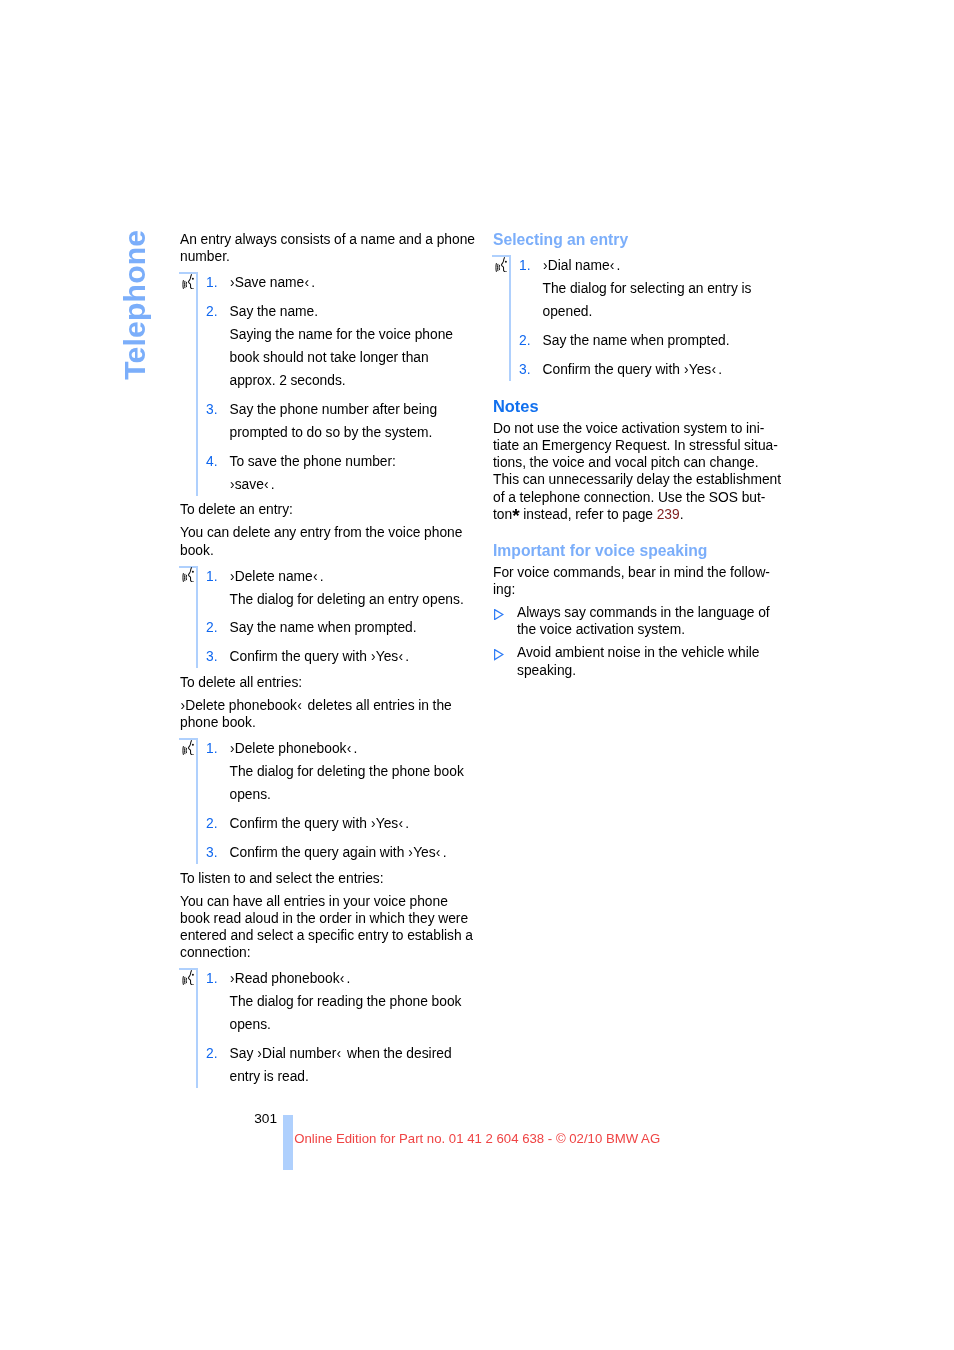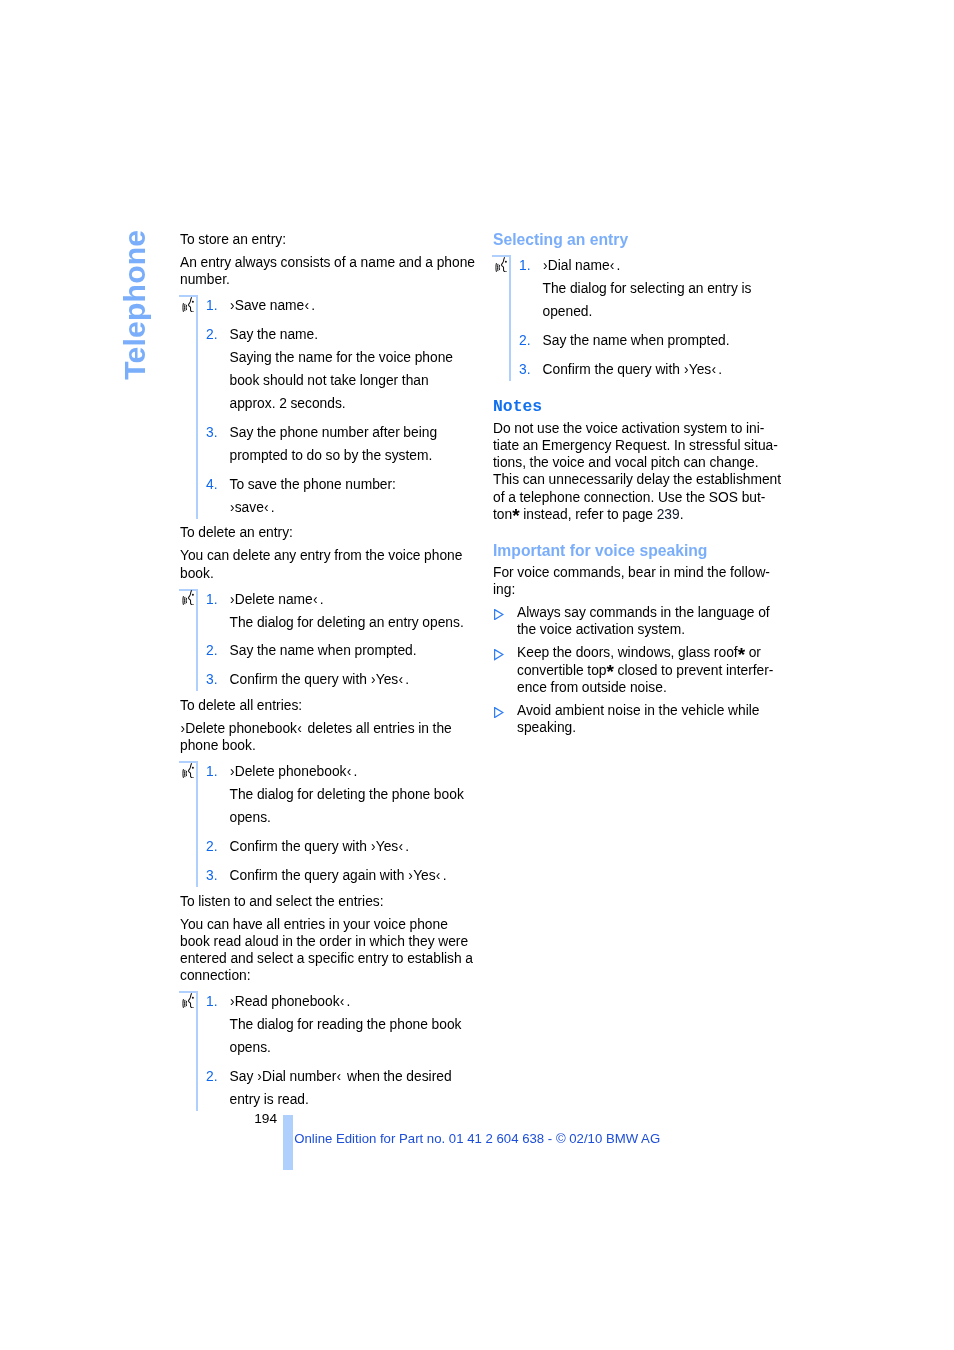--- a/index.html
+++ b/index.html
@@ -30,21 +30,20 @@
   .col-left{left:180px;width:320px;}
   .col-right{left:493px;width:320px;}
 
   
   .h-major{
     color:#1170EE;
     font-size:16.4px;
     font-weight:bold;
     line-height:17.2px;
     margin:0 0 4.6px 0;
-    font-family:Liberation Mono, monospace;
   }
   .h-minor{
     color:#7BAEFA;
     font-size:15.7px;
     font-weight:bold;
     line-height:17.2px;
     margin:0 0 4.6px 0;
   }
   p.body{
     color:#000000;
@@ -116,21 +115,21 @@
     margin-bottom:5.8px;
   }
   ul.tri > li:last-child{margin-bottom:0;}
   ul.tri > li .tri-mark{
     position:absolute;
     left:0.85px; top:5.0px;
     width:10px;height:11.2px;
     line-height:0;
   }
 
-  .lnk{color:#0f172a;}
+  .lnk{color:#7f1d1d;}
   .gl-o{margin:0 0.2px 0 0.4px;}
   .gl-c{margin:0 2.2px 0 0.2px;}
   .ast{font-weight:bold;font-size:19px;line-height:0;position:relative;top:3.5px;}
 
   
   .pagenum{
     position:absolute;
     left:254.2px; top:1110.7px;
     font-size:13.7px;
     line-height:normal;
@@ -140,32 +139,31 @@
     position:absolute;
     left:282.9px; top:1115px;
     width:10.2px; height:54.7px;
     background:#AFD0FD;
   }
   .footline{
     position:absolute;
     left:294.2px; top:1131.1px;
     font-size:13.2px;
     line-height:normal;
-    color:#1d4ed8;
+    color:#ef4444;
   }
 </style>
 </head>
 <body>
 
 <div class="page">
 
   <div class="section-tab">Telephone</div>
 
   <div class="col col-left" id="colL">
-      <p class="body">To store an entry:</p>
       <p class="body">An entry always consists of a name and a phone<br>number.</p>
       <div class="proc">
         <div class="rule-cap"></div>
         <div class="rule"></div>
         <div class="vicon"><svg viewBox="0 0 12.3 15.0" width="12.3" height="15.0">
             <g fill="none" stroke="#111111" stroke-width="1.0" stroke-linecap="butt">
               <path d="M1.45 6.1 C0.75 8.0 0.75 13.0 1.45 14.9"></path>
               <path d="M3.0 6.9 C2.45 8.4 2.45 12.6 3.0 14.1"></path>
               <path d="M4.55 7.9 C4.15 8.95 4.15 12.05 4.55 13.1"></path>
             </g>
@@ -262,23 +260,20 @@
       <div class="h-major gap-notes">Notes</div>
       <p class="body">Do not use the voice activation system to ini-<br>tiate an Emergency Request. In stressful situa-<br>tions, the voice and vocal pitch can change.<br>This can unnecessarily delay the establishment<br>of a telephone connection. Use the SOS but-<br>ton<span class="ast">*</span> instead, refer to page <span class="lnk">239</span>.</p>
       <div class="h-minor gap-top">Important for voice speaking</div>
       <p class="body">For voice commands, bear in mind the follow-<br>ing:</p>
       <ul class="tri">
         <li><span class="tri-mark"><svg viewBox="0 0 10 11.2" width="10" height="11.2">
               <path d="M0.62 0.62 L8.85 5.6 L0.62 10.58 Z" fill="none" stroke="#2E7CF6" stroke-width="1.2" stroke-linejoin="miter"></path>
             </svg></span>Always say commands in the language of<br>the voice activation system.</li>
         <li><span class="tri-mark"><svg viewBox="0 0 10 11.2" width="10" height="11.2">
               <path d="M0.62 0.62 L8.85 5.6 L0.62 10.58 Z" fill="none" stroke="#2E7CF6" stroke-width="1.2" stroke-linejoin="miter"></path>
-            </svg></span>Keep the doors, windows, glass roof<span class="ast">*</span> or<br>convertible top<span class="ast">*</span> closed to prevent interfer-<br>ence from outside noise.</li>
-        <li><span class="tri-mark"><svg viewBox="0 0 10 11.2" width="10" height="11.2">
-              <path d="M0.62 0.62 L8.85 5.6 L0.62 10.58 Z" fill="none" stroke="#2E7CF6" stroke-width="1.2" stroke-linejoin="miter"></path>
             </svg></span>Avoid ambient noise in the vehicle while<br>speaking.</li>
       </ul>
     </div>
 
-  <div class="pagenum">194</div>
+  <div class="pagenum">301</div>
   <div class="footbar"></div>
   <div class="footline">Online Edition for Part no. 01 41 2 604 638 - © 02/10 BMW AG</div>
 </div>
 
 </body></html>

